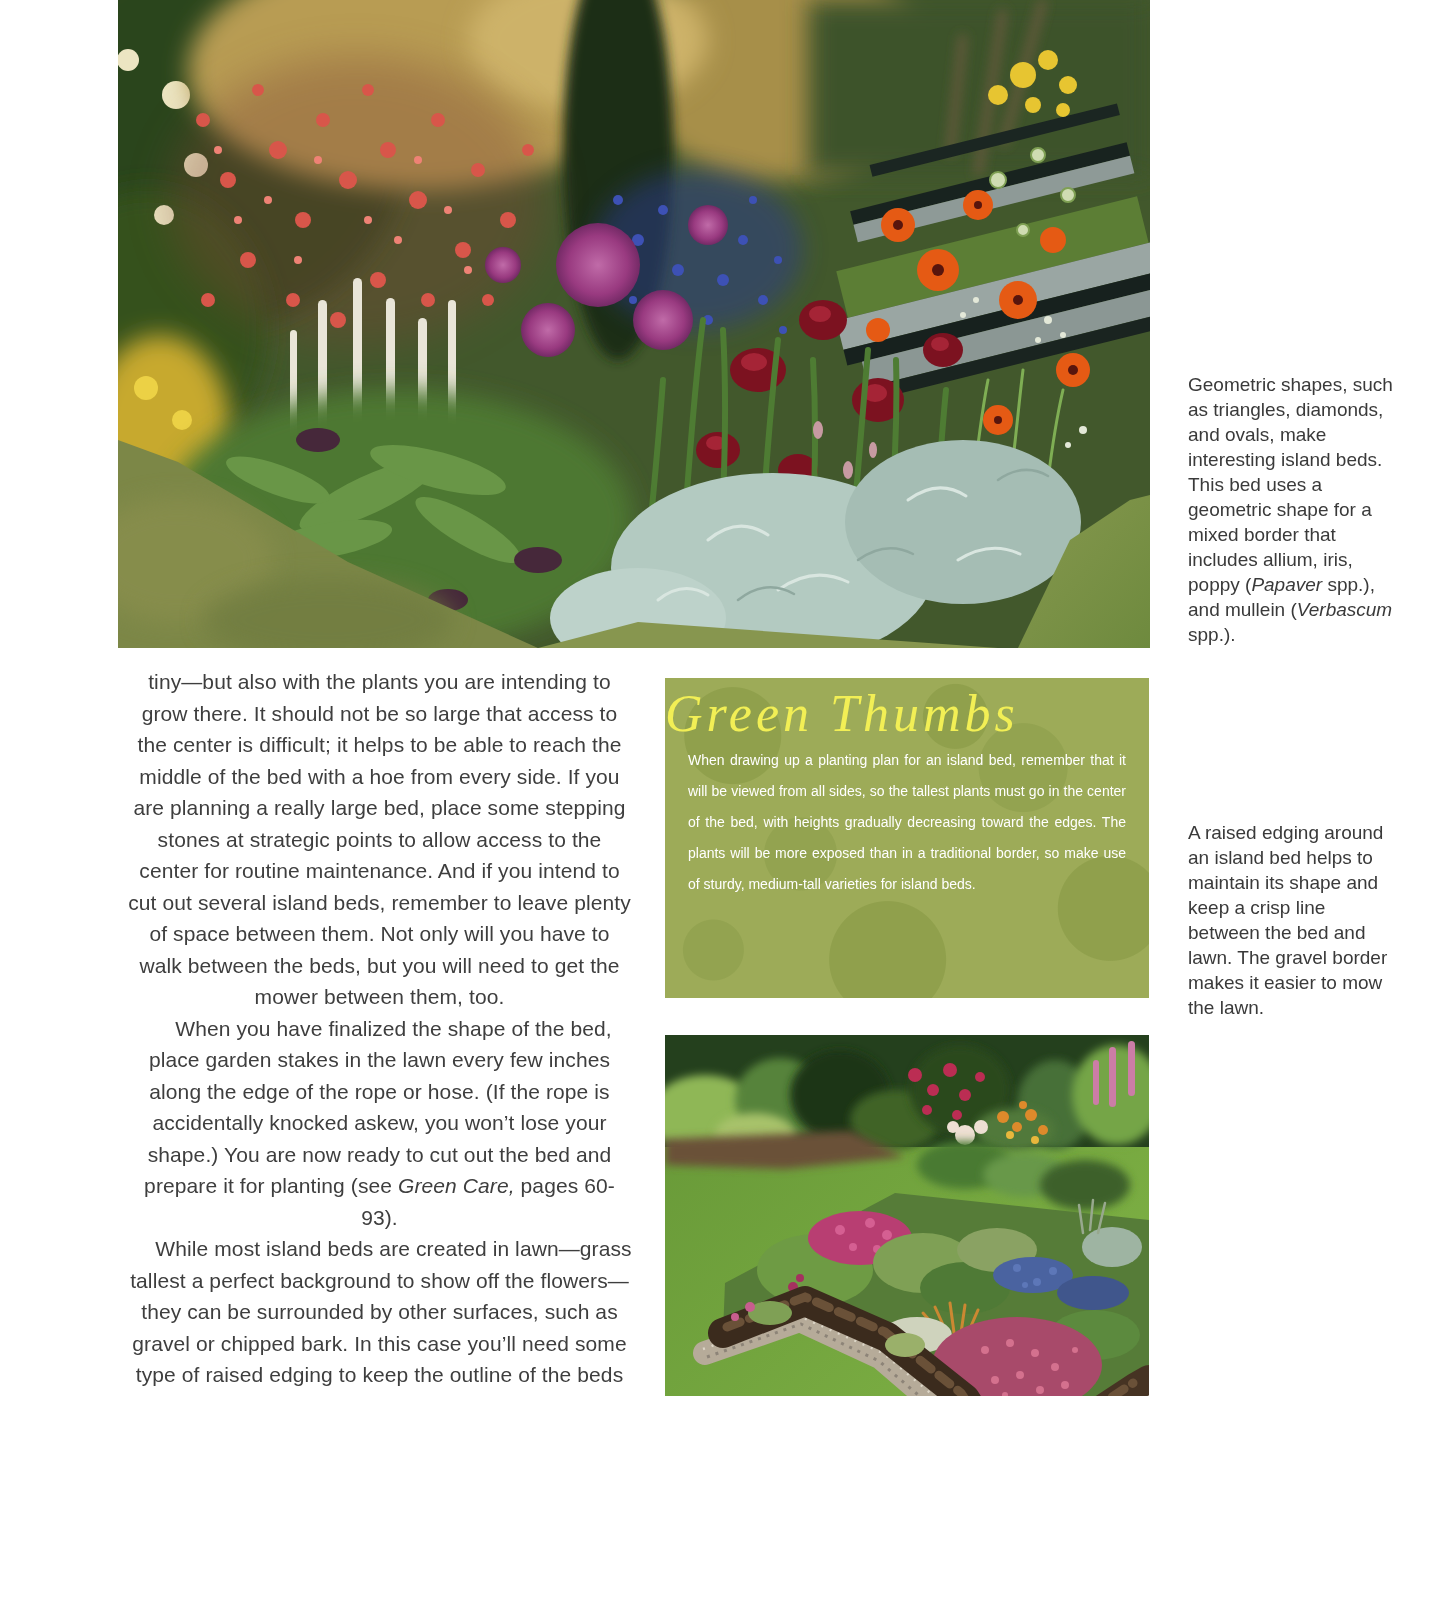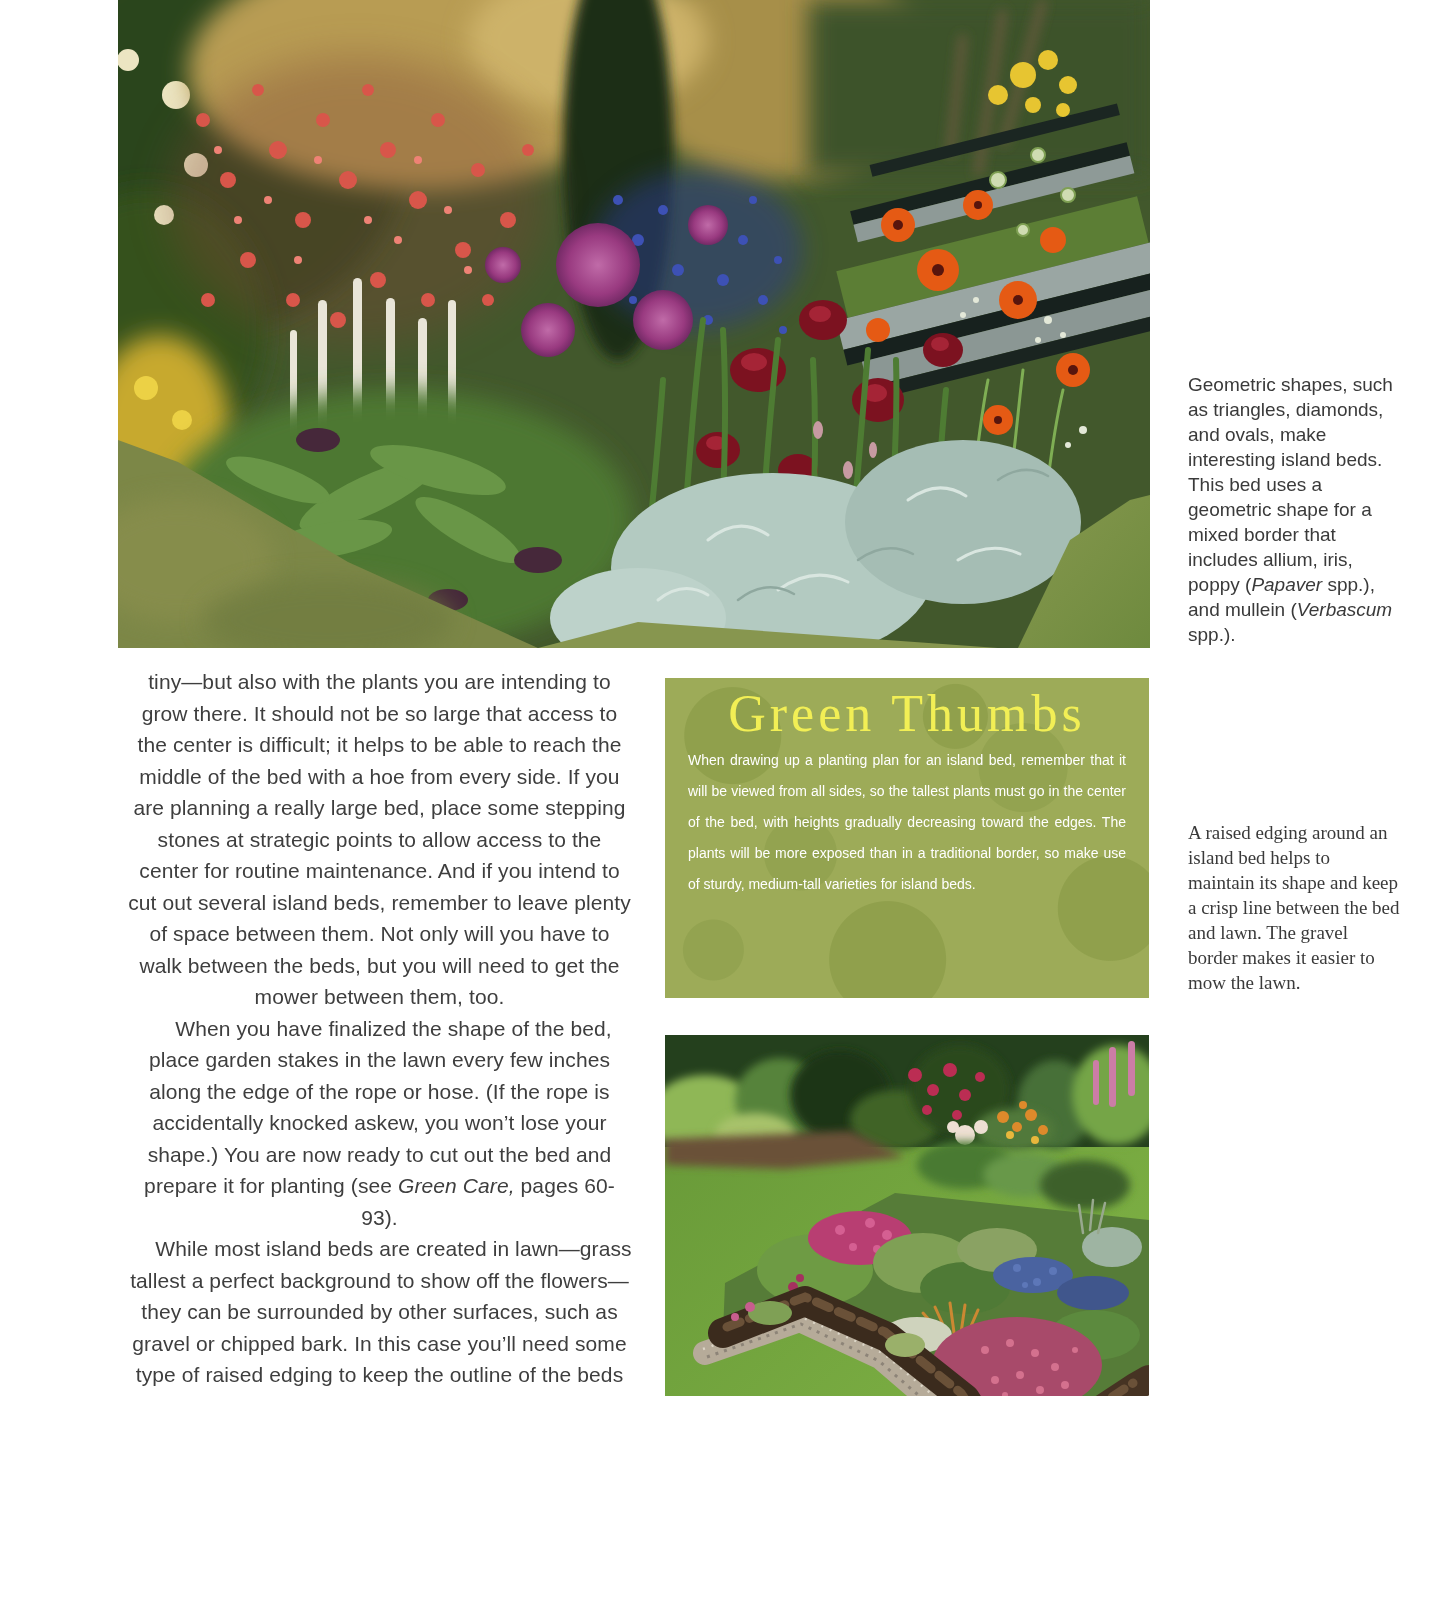--- a/index.html
+++ b/index.html
@@ -12,21 +12,21 @@
   .photo svg { display:block; width:100%; height:100%; }
   #top-photo   { left:118px; top:0;      width:1032px; height:648px; }
   #bottom-photo{ left:665px; top:1035px; width:484px;  height:455px; }
 
   .caption {
     position:absolute; width:212px;
     font-size:19px; line-height:25px; color:#3a3a3a;
     font-family:"Liberation Sans", sans-serif;
   }
   #caption-top    { left:1188px; top:372px; }
-  #caption-bottom { left:1188px; top:820px;font-family:Liberation Serif, serif; }
+  #caption-bottom { left:1188px; top:820px; }
   .caption .i { font-style:italic; }
 
   .bodycol {
     position:absolute; left:127px; top:666px; width:505px;
     font-size:21px; line-height:31.5px; color:#3e3e3e;
     font-weight:300; letter-spacing:0.1px;text-align:center;
   }
   .bodycol p + p { text-indent:28px; }
   .bodycol .i { font-style:italic; }
 
@@ -37,22 +37,22 @@
       radial-gradient(circle at 14% 18%, #90a04c 0 48px, rgba(0,0,0,0) 49px),
       radial-gradient(circle at 46% 88%, #90a04c 0 58px, rgba(0,0,0,0) 59px),
       radial-gradient(circle at 74% 28%, #93a350 0 44px, rgba(0,0,0,0) 45px),
       radial-gradient(circle at 92% 72%, #90a04c 0 52px, rgba(0,0,0,0) 53px),
       radial-gradient(circle at 28% 55%, #93a350 0 36px, rgba(0,0,0,0) 37px),
       radial-gradient(circle at 60% 12%, #90a04c 0 32px, rgba(0,0,0,0) 33px),
       radial-gradient(circle at 10% 85%, #93a350 0 30px, rgba(0,0,0,0) 31px);
     overflow:hidden;
   }
   .gb-title {
-    margin-top:6px; text-align:center;
-    font-family:"Liberation Serif", serif; font-weight:400;
+    margin-top:6px; text-align:left;
+    font-family:"Liberation Serif", serif; font-style:italic; font-weight:400;
     font-size:52px; letter-spacing:4px; color:#f2ef55;
   }
   .gb-text {
     padding:2px 23px 0 23px; color:#ffffff;
     font-size:14px; line-height:31px; text-align:justify;
   }
 
   .footer-title {
     position:absolute; left:900px; top:1540px; width:330px; text-align:right;
     font-size:21px; letter-spacing:3px; color:#b62a60;

